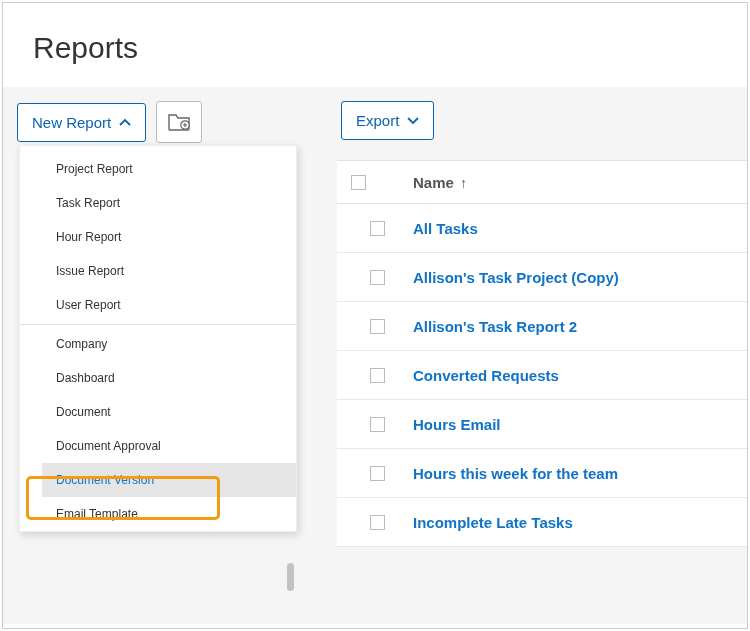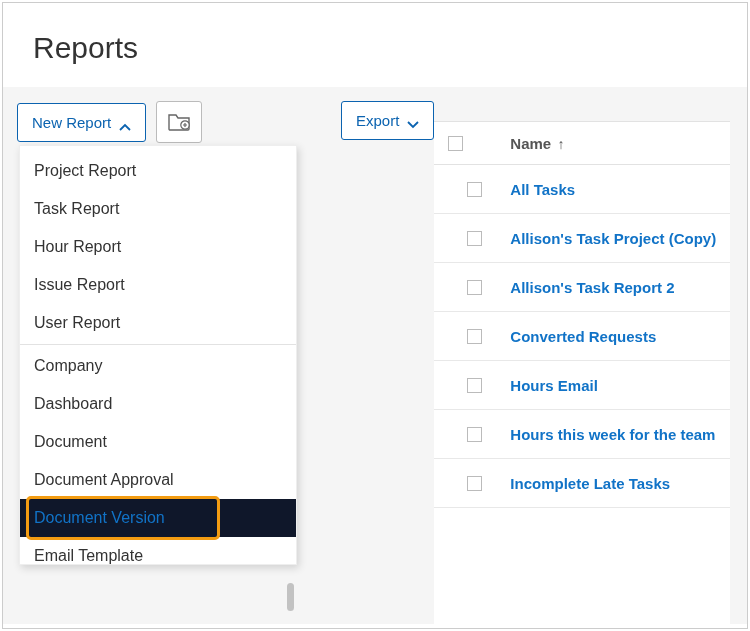--- a/index.html
+++ b/index.html
@@ -35,31 +35,31 @@
   }
   .left-panel {
     width: 320px;
     padding: 14px 14px 0 14px;
     position: relative;
   }
   .right-panel {
     flex: 1;
     padding: 14px 0 0 14px;
     display: flex;
-    flex-direction: row;
+    flex-direction: column;
   }
   .btn {
     background: #fff;
     border: 1px solid #0b63b0;
     color: #0b63b0;
     border-radius: 3px;
     padding: 10px 14px;
     font-size: 15px;
     display: inline-flex;
-    align-items: flex-end;
+    align-items: center;
     gap: 8px;
     cursor: pointer;
   }
   .btn .chev { display:inline-block; }
   .btn-row {
     display: flex;
     gap: 10px;
     align-items: center;
   }
   .icon-btn {
@@ -79,31 +79,32 @@
     top: 58px;
     width: 278px;
     background: #fff;
     border: 1px solid #eee;
     box-shadow: 2px 3px 8px rgba(0,0,0,0.15);
     padding-top: 6px;
     max-height: 420px;
   }
   .dropdown-item {
     padding: 10px 14px;
-    font-size: 16px;
+    font-size: 12px;
     color: #333;
     cursor: pointer;
+    margin-left: 22px;
   }
   .dropdown-sep {
     height: 1px;
     background: #e2e2e2;
     margin: 2px 0;
   }
   .dropdown-item.highlighted {
-    background: #0f172a;
+    background: #e5e5e5;
     color: #1173c7;
     position: relative;
   }
   .highlight-ring {
     position: absolute;
     border: 3px solid #f39c12;
     border-radius: 5px;
     pointer-events: none;
   }
   .scroll-thumb {

